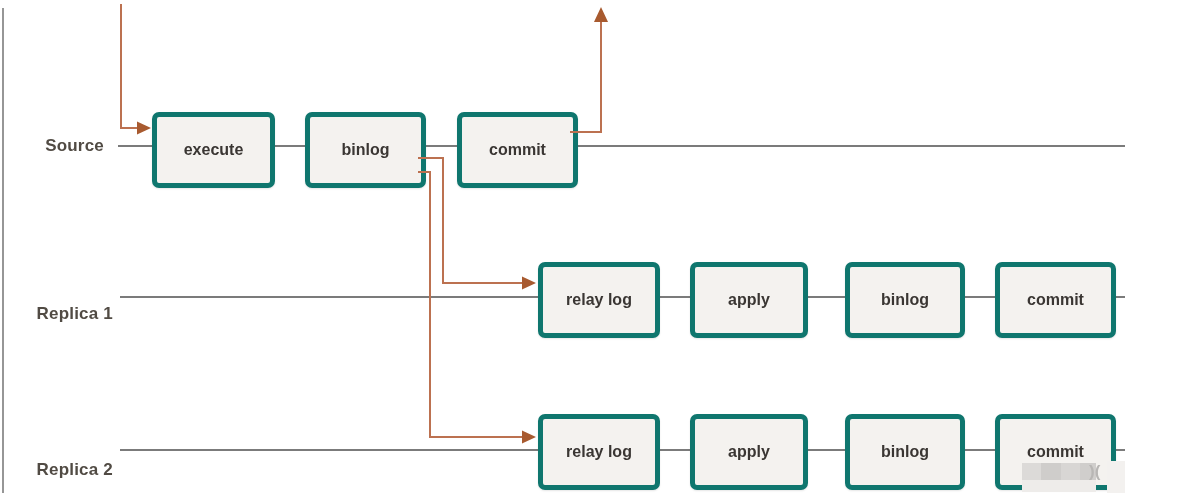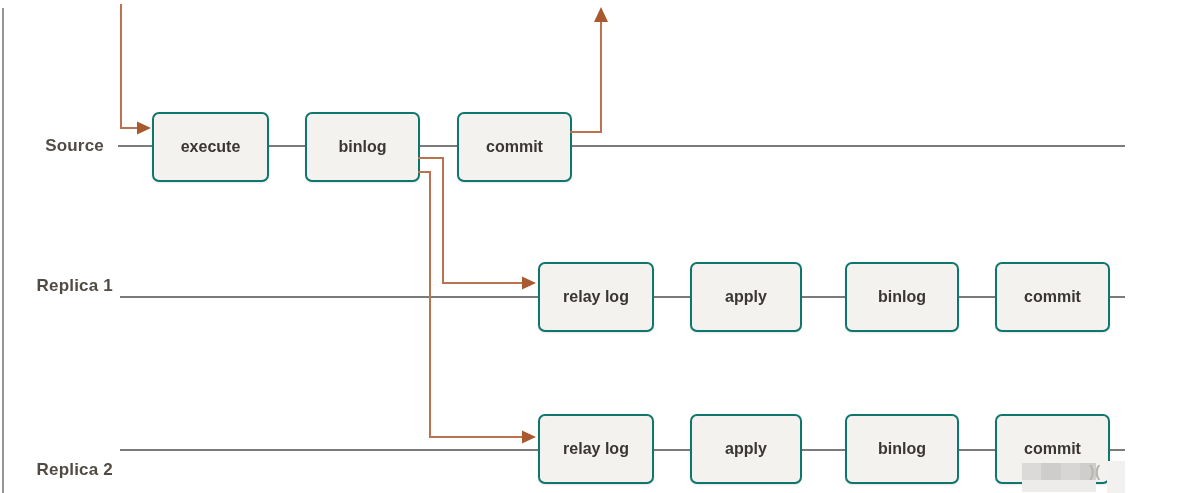--- a/index.html
+++ b/index.html
@@ -14,26 +14,26 @@
   .gray-layer{z-index:1;}
   .boxes-layer{z-index:2;}
   .orange-layer{z-index:3;pointer-events:none;}
   .wm-layer{z-index:4;}
 
   .row-label{
     position:absolute;color:#514b44;font-size:17px;font-weight:600;
     text-align:right;transform:translateY(-50%);letter-spacing:.2px;
   }
   .lbl-source{left:0;top:146px;width:104px;}
-  .lbl-replica1{left:0;top:286px;width:113px;text-align:right;}
+  .lbl-replica1{left:0;top:314px;width:113px;text-align:right;}
   .lbl-replica2{left:0;top:470px;width:113px;}
 
   .node{
     position:absolute;height:66px;border-radius:7px;background:#f4f2ef;
-    border:2px solid #0f766e;box-shadow:0 1px 2px rgba(0,0,0,.10);
+    border:5px solid #0f766e;box-shadow:0 1px 2px rgba(0,0,0,.10);
     display:flex;align-items:center;justify-content:center;
     color:#3a3633;font-size:16px;font-weight:700;
   }
   
   .r1-b1{left:152px;top:112px;width:113px;}
   .r1-b2{left:305px;top:112px;width:111px;}
   .r1-b3{left:457px;top:112px;width:111px;}
   
   .r2-b1{left:538px;top:262px;width:112px;}
   .r2-b2{left:690px;top:262px;width:108px;}

